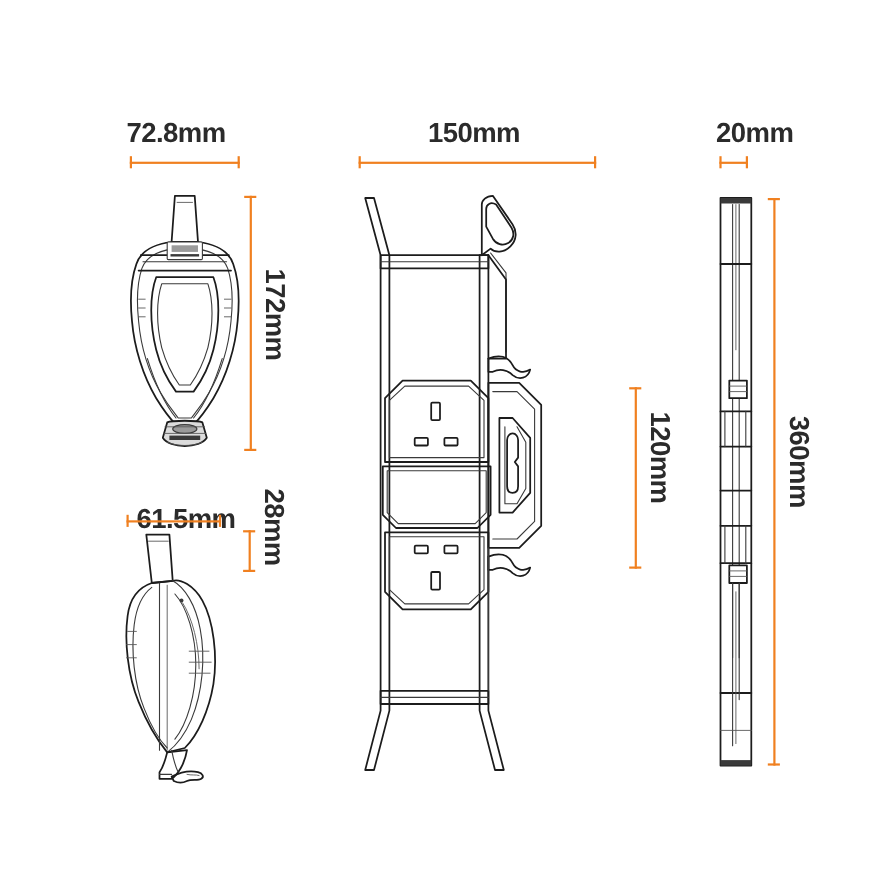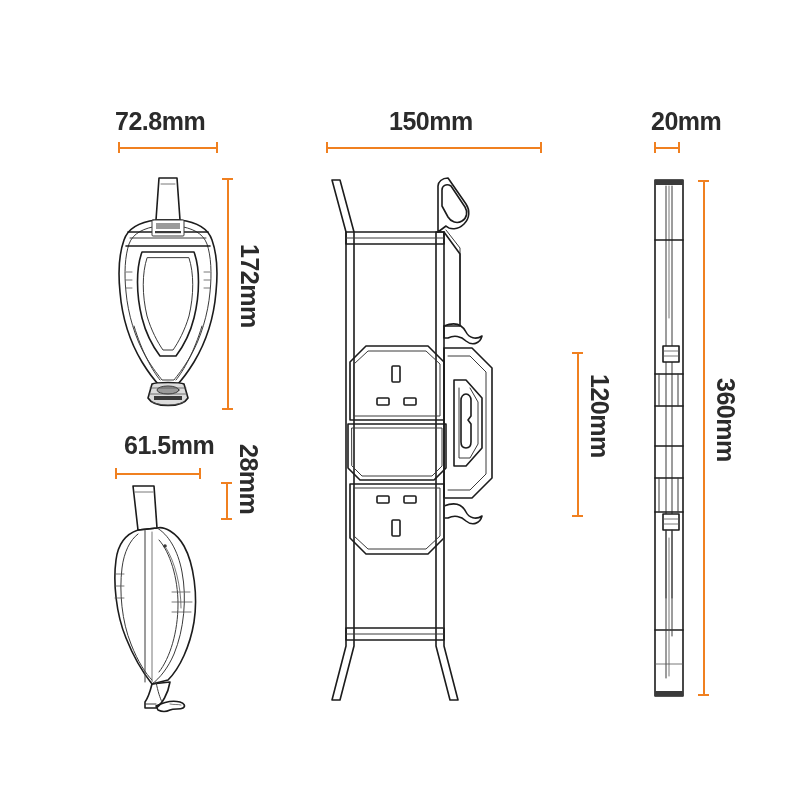--- a/index.html
+++ b/index.html
@@ -135,21 +135,21 @@
     <div class="tick end"></div>
   </div>
 
   <div class="dim-v" style="left:222px; top:178px; height:232px;">
     <div class="bar"></div>
     <div class="tick start"></div>
     <div class="tick end"></div>
   </div>
   <div class="dim-label vertical" style="left:262px; top:244px;">172mm</div>
 
-  <div class="dim-label" style="left:108px; top:433px;margin-left:16px;">61.5mm</div>
+  <div class="dim-label" style="left:108px; top:460px;margin-left:16px;">61.5mm</div>
   <div class="dim-h" style="left:115px; top:468px; width:86px;">
     <div class="bar"></div>
     <div class="tick start"></div>
     <div class="tick end"></div>
   </div>
 
   <div class="dim-v" style="left:221px; top:482px; height:38px;">
     <div class="bar"></div>
     <div class="tick start"></div>
     <div class="tick end"></div>

